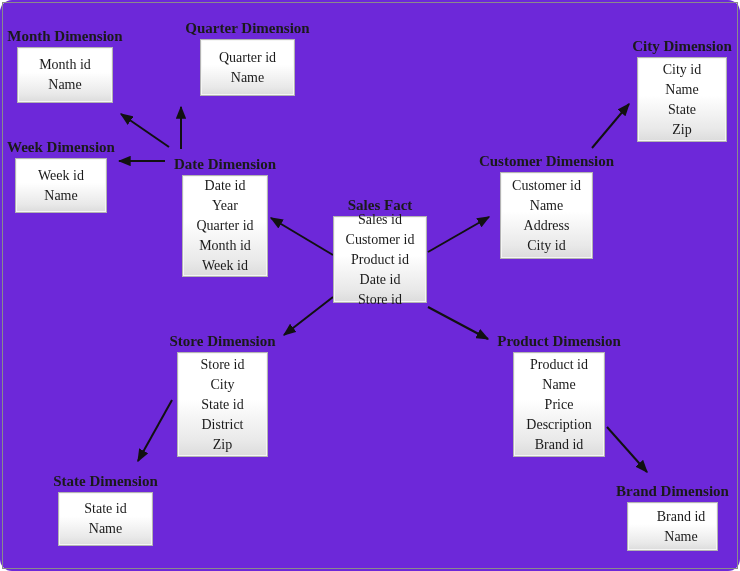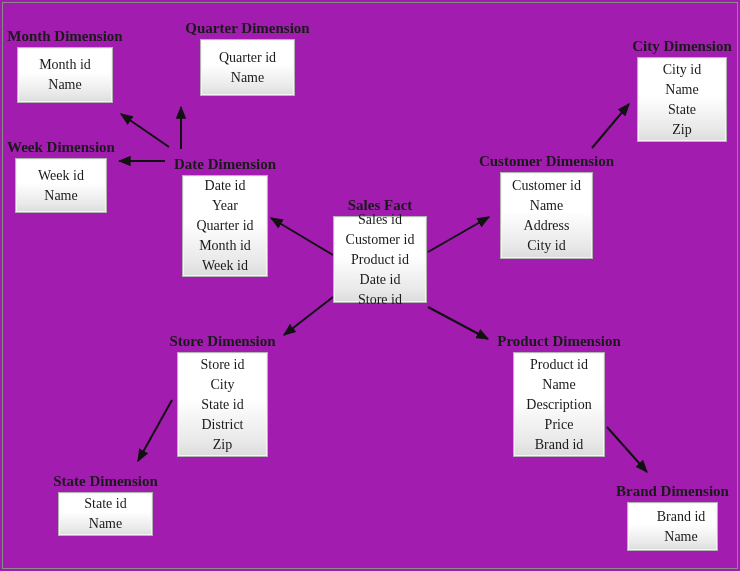--- a/index.html
+++ b/index.html
@@ -8,21 +8,22 @@
     width: 740px;
     height: 571px;
     background: #ffffff;
     font-family: "Liberation Serif", "DejaVu Serif", serif;
     overflow: hidden;
   }
   .canvas {
     position: relative;
     width: 740px;
     height: 571px;
-    background: #a21caf;
+    background: #6d28d9;
+    border-radius: 12px;
   }
   .page-border {
     position: absolute;
     left: 2px; top: 2px; right: 2px; bottom: 2px;
     border: 1px solid #8a8a8a;
     pointer-events: none;
   }
   .arrow-layer {
     position: absolute;
     left: 0; top: 0;
@@ -139,26 +140,26 @@
     <div class="field">City</div>
     <div class="field">State id</div>
     <div class="field">District</div>
     <div class="field">Zip</div>
   </div>
 
   <div class="entity" style="left:513px; top:352px; width:92px; height:105px;">
     <div class="entity-title">Product Dimension</div>
     <div class="field">Product id</div>
     <div class="field">Name</div>
+    <div class="field">Price</div>
     <div class="field">Description</div>
-    <div class="field">Price</div>
     <div class="field">Brand id</div>
   </div>
 
-  <div class="entity" style="left:58px; top:492px; width:95px; height:44px;">
+  <div class="entity" style="left:58px; top:492px; width:95px; height:54px;">
     <div class="entity-title">State Dimension</div>
     <div class="field">State id</div>
     <div class="field">Name</div>
   </div>
 
   <div class="entity" style="left:627px; top:502px; width:91px; height:49px;padding-left:17px;">
     <div class="entity-title">Brand Dimension</div>
     <div class="field">Brand id</div>
     <div class="field">Name</div>
   </div>

